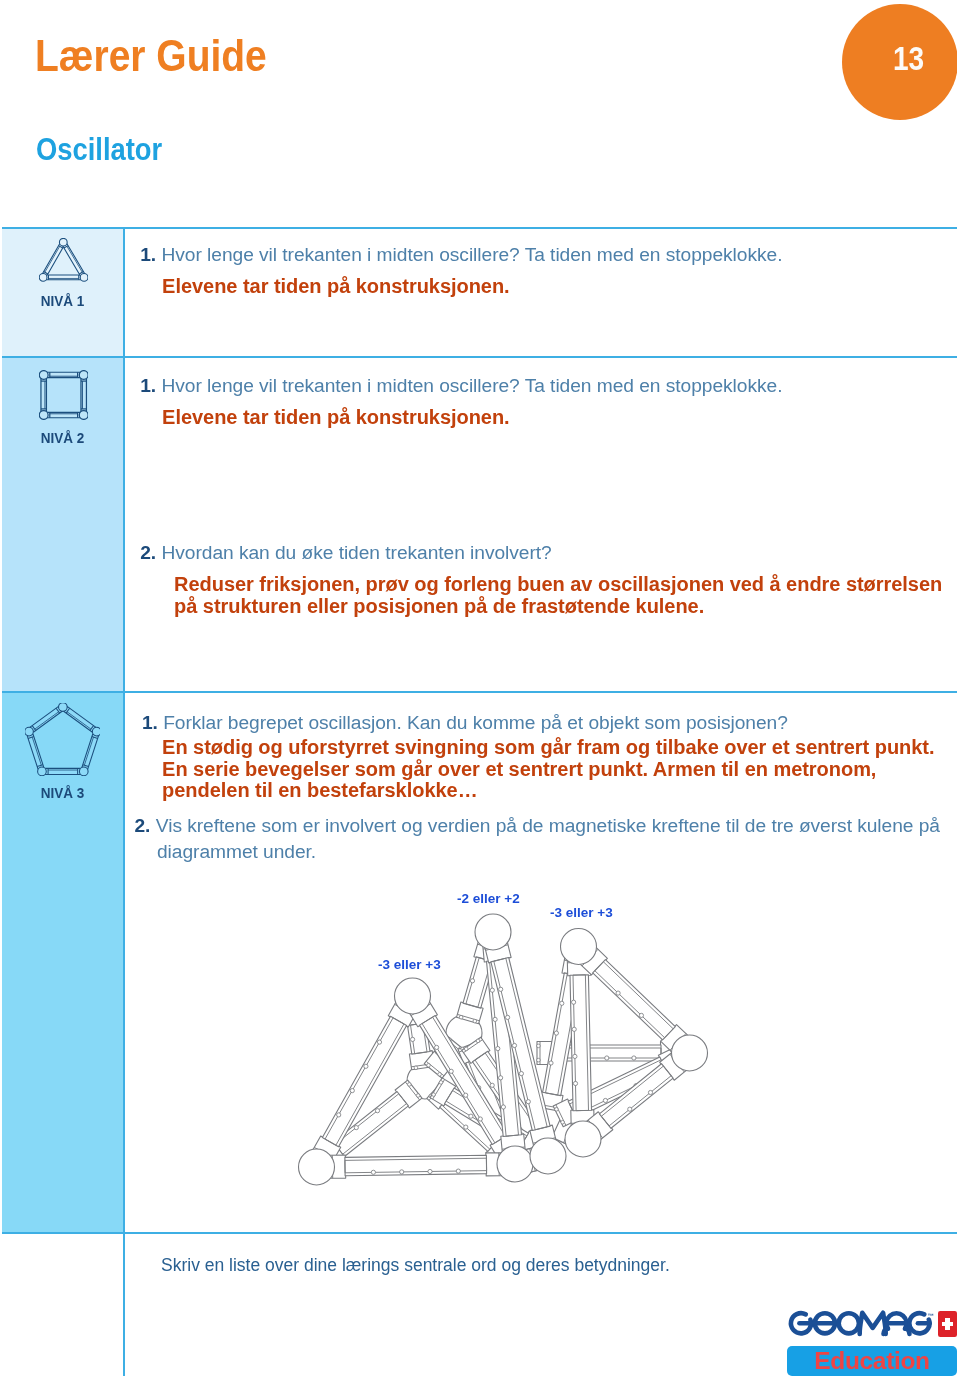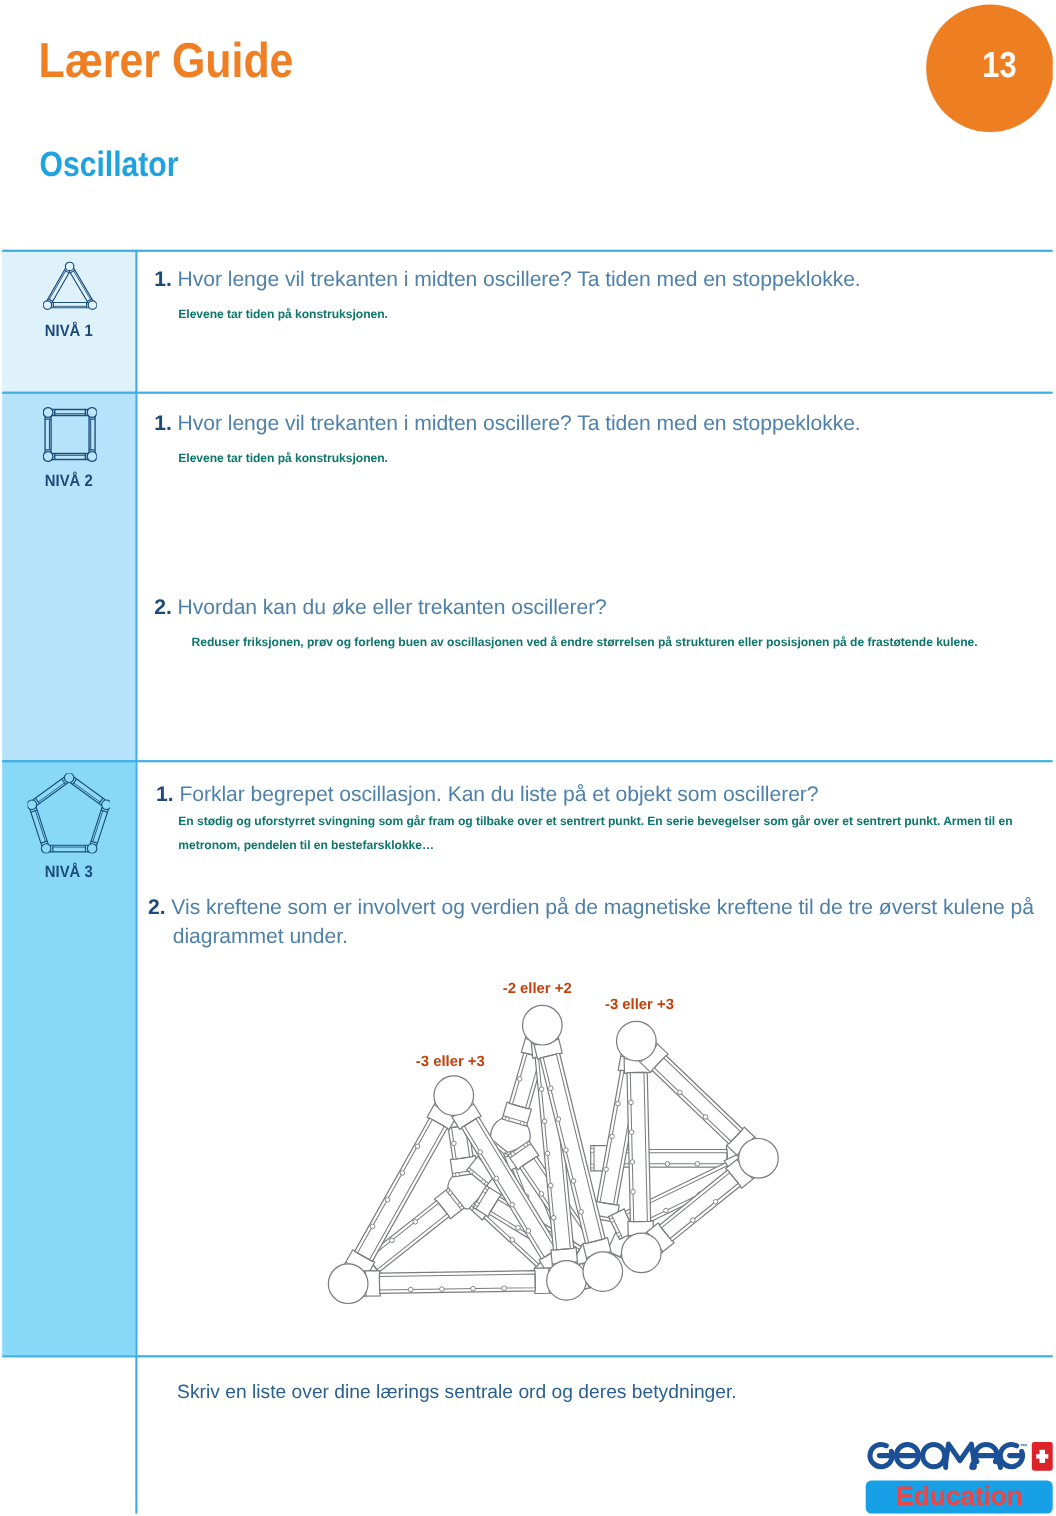--- a/index.html
+++ b/index.html
@@ -19,26 +19,26 @@
   .band{position:absolute;left:2px;width:121px;}
   .hrule{position:absolute;height:1.5px;background:#3eafe4;}
   .vrule{position:absolute;width:1.5px;background:#3eafe4;}
 
   .lvl-label{position:absolute;left:2px;width:121px;text-align:center;color:#1c4a7a;font-size:15px;font-weight:bold;
              line-height:1;transform:scaleX(0.9);transform-origin:50% 50%;}
   .lvl-icon{position:absolute;}
 
   .qline{position:absolute;color:#4e80a9;font-size:19.2px;line-height:25.5px;letter-spacing:-0.05px;}
   .qline .n{color:#1c4a7a;font-weight:bold;margin-right:0.28em;}
-  .aline{position:absolute;color:#0f766e;font-size:11px;font-weight:bold;line-height:21.6px;letter-spacing:-0.04px;}
+  .aline{position:absolute;color:#c2410c;font-size:20px;font-weight:bold;line-height:21.6px;letter-spacing:-0.04px;}
 
   .footnote{position:absolute;left:161px;top:1257px;color:#2a6091;font-size:17.5px;line-height:1;white-space:nowrap;}
 
   .dia{position:absolute;left:0;top:0;}
-  .dialabel{position:absolute;color:#c2410c;font-size:13.5px;font-weight:bold;white-space:nowrap;line-height:1;}
+  .dialabel{position:absolute;color:#1d4ed8;font-size:13.5px;font-weight:bold;white-space:nowrap;line-height:1;}
 
   .logo-wrap{position:absolute;left:786px;top:1308px;}
   .eduband{position:absolute;left:787px;top:1346px;width:170px;height:29.5px;background:#17a0e5;border-radius:5px;}
   .edutext{position:absolute;left:787px;top:1345.5px;width:170px;height:29.5px;color:#ef4444;font-size:24.5px;font-weight:bold;
            line-height:29.5px;text-align:center;letter-spacing:-0.35px;}
   .flag{position:absolute;left:937.8px;top:1310.6px;width:19.4px;height:26px;background:#dd2229;border-radius:2.2px;}
   .flag:before{content:"";position:absolute;left:7.6px;top:7.5px;width:4.2px;height:11.6px;background:#fff;}
   .flag:after{content:"";position:absolute;left:3.8px;top:11.2px;width:11.5px;height:4.2px;background:#fff;}
   .tm{position:absolute;left:927.5px;top:1313.2px;color:#1b4f96;font-size:6.5px;font-weight:bold;line-height:1;letter-spacing:-0.2px;}
 </style>
@@ -130,23 +130,23 @@
         <circle cx="58.47" cy="68.04" r="4.30" fill="#8ddaf8" stroke="#1b4f7e" stroke-width="1.05"></circle>
         <circle cx="16.86" cy="68.04" r="4.30" fill="#8ddaf8" stroke="#1b4f7e" stroke-width="1.05"></circle>
         <circle cx="4.00" cy="28.46" r="4.30" fill="#8ddaf8" stroke="#1b4f7e" stroke-width="1.05"></circle>
       </svg></div>
   <div class="lvl-label" style="top:784.5px;">NIVÅ 3</div>
 
   <div class="qline" style="left:140.2px;top:241.6px;width:800px;padding-left:22.8px;text-indent:-22.8px;"><span class="n">1.</span><span>Hvor lenge vil trekanten i midten oscillere? Ta tiden med en stoppeklokke.</span></div>
   <div class="aline" style="left:162.1px;top:276.1px;width:770px;">Elevene tar tiden på konstruksjonen.</div>
   <div class="qline" style="left:140.2px;top:372.8px;width:800px;padding-left:22.8px;text-indent:-22.8px;"><span class="n">1.</span><span>Hvor lenge vil trekanten i midten oscillere? Ta tiden med en stoppeklokke.</span></div>
   <div class="aline" style="left:162.1px;top:407.3px;width:770px;">Elevene tar tiden på konstruksjonen.</div>
-  <div class="qline" style="left:140.2px;top:540.0px;width:800px;padding-left:22.8px;text-indent:-22.8px;"><span class="n">2.</span><span>Hvordan kan du øke eller trekanten oscillerer?</span></div>
+  <div class="qline" style="left:140.2px;top:540.0px;width:800px;padding-left:22.8px;text-indent:-22.8px;"><span class="n">2.</span><span>Hvordan kan du øke tiden trekanten involvert?</span></div>
   <div class="aline" style="left:162.1px;top:574.1px;width:790px;margin-left:12px;">Reduser friksjonen, prøv og forleng buen av oscillasjonen ved å endre størrelsen på strukturen eller posisjonen på de frastøtende kulene.</div>
-  <div class="qline" style="left:141.9px;top:709.6px;width:800px;padding-left:22.6px;text-indent:-22.6px;"><span class="n">1.</span><span>Forklar begrepet oscillasjon. Kan du liste på et objekt som oscillerer?</span></div>
+  <div class="qline" style="left:141.9px;top:709.6px;width:800px;padding-left:22.6px;text-indent:-22.6px;"><span class="n">1.</span><span>Forklar begrepet oscillasjon. Kan du komme på et objekt som posisjonen?</span></div>
   <div class="aline" style="left:162.1px;top:737px;width:790px;">En stødig og uforstyrret svingning som går fram og tilbake over et sentrert punkt. En serie bevegelser som går over et sentrert punkt. Armen til en metronom, pendelen til en bestefarsklokke…</div>
   <div class="qline" style="left:134.5px;top:813.4px;width:818px;padding-left:22.5px;text-indent:-22.5px;"><span class="n">2.</span><span>Vis kreftene som er involvert og verdien på de magnetiske kreftene til de tre øverst kulene på diagrammet under.</span></div>
 
   <svg class="dia" width="960" height="1378" viewBox="0 0 960 1378">
       <circle cx="425.0" cy="1081.0" r="18.0" fill="#fff" stroke="#7a7c80" stroke-width="1.1"></circle>
       <circle cx="464.0" cy="1033.0" r="18.0" fill="#fff" stroke="#7a7c80" stroke-width="1.1"></circle>
       <circle cx="546.5" cy="1122.0" r="18.0" fill="#fff" stroke="#7a7c80" stroke-width="1.1"></circle>
       <path d="M403.0 1010.5L405.3 1026.4L428.1 1023.0L425.8 1007.2Z" fill="#fff" stroke="#7a7c80" stroke-width="1.1" stroke-linejoin="round"></path>
       <path d="M403.5 1013.5L426.2 1010.2" fill="none" stroke="#7a7c80" stroke-width="0.935"></path>
       <circle cx="407.5" cy="1011.3" r="1.8" fill="#fff" stroke="#7a7c80" stroke-width="0.77"></circle>

